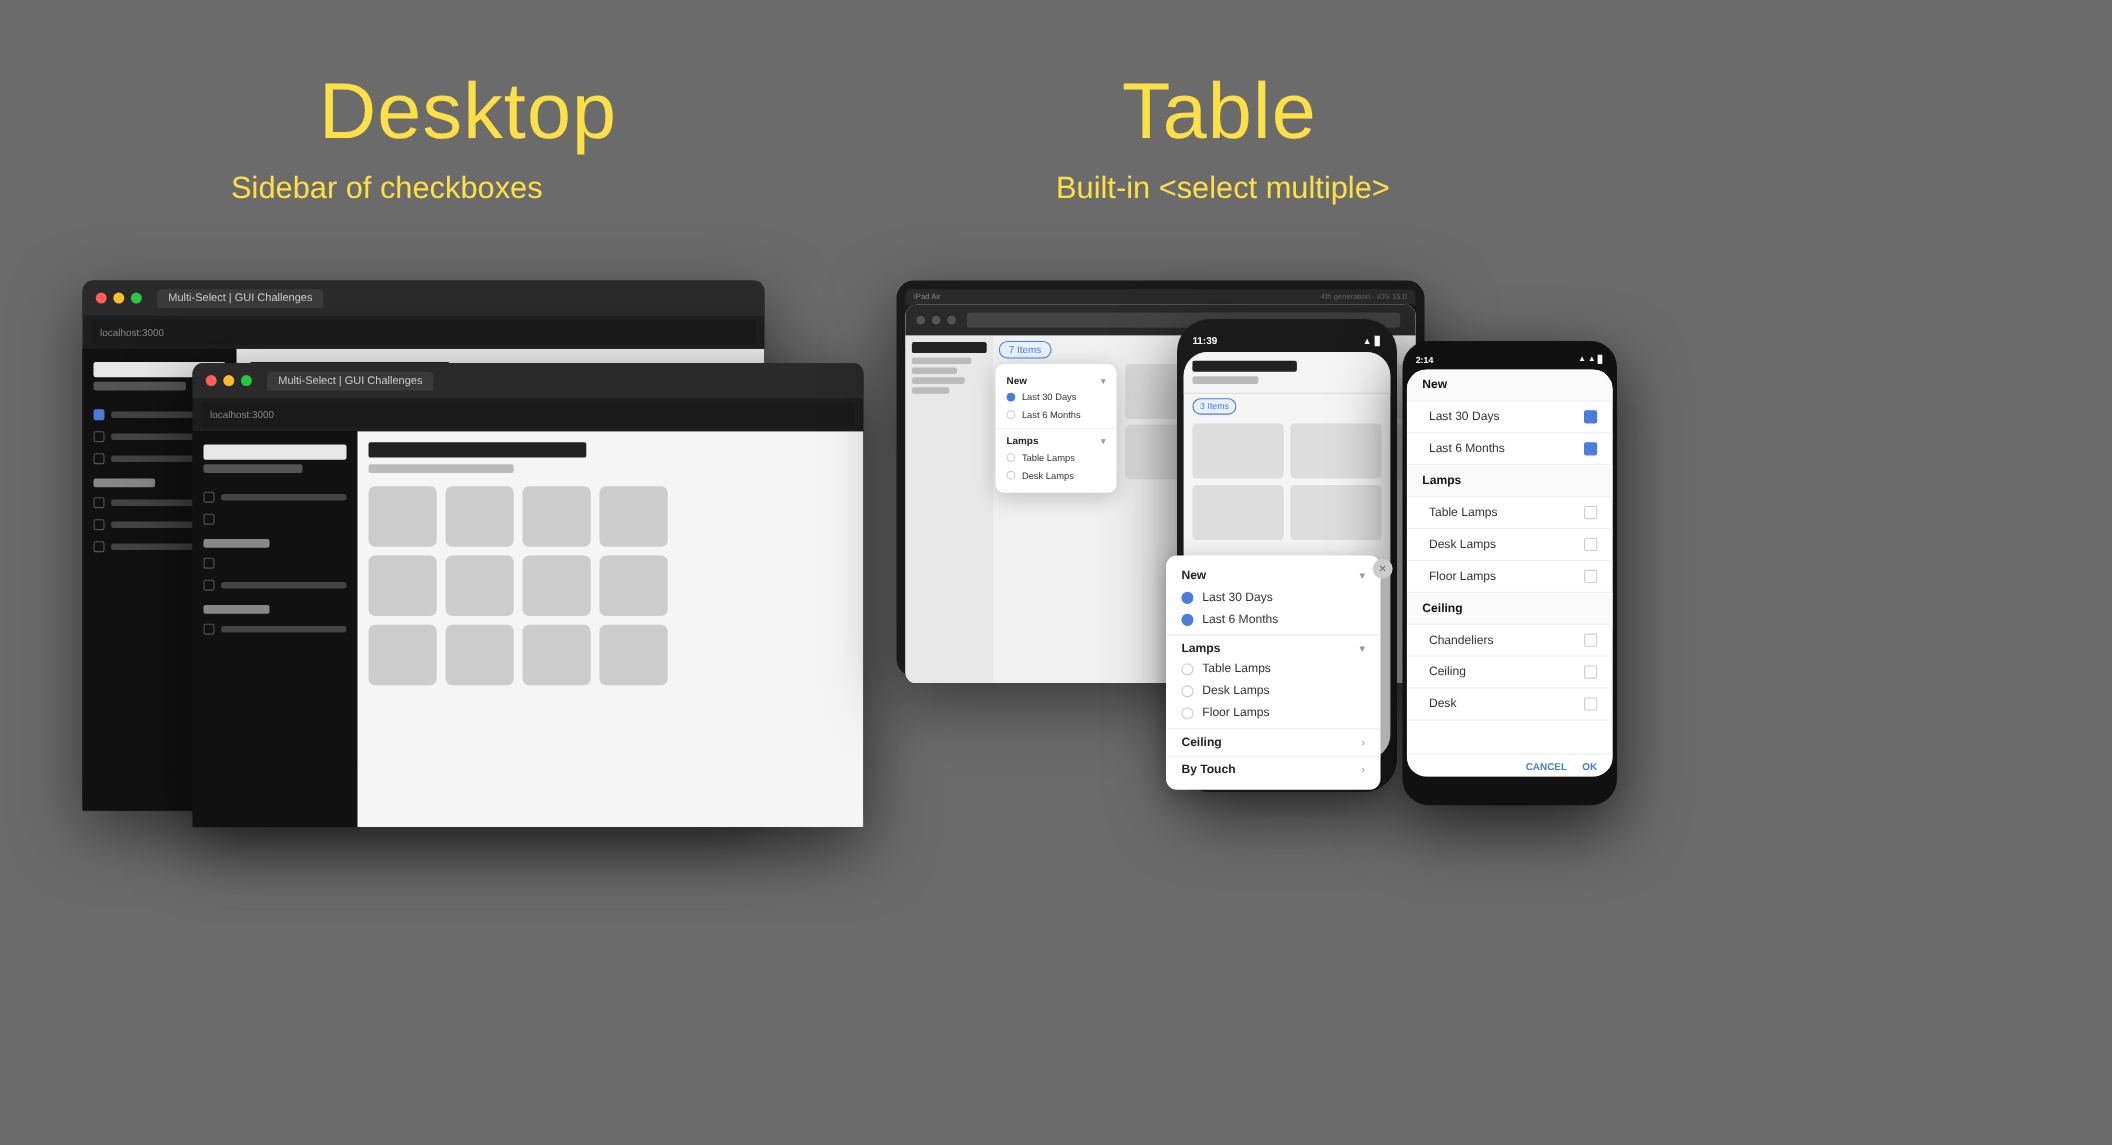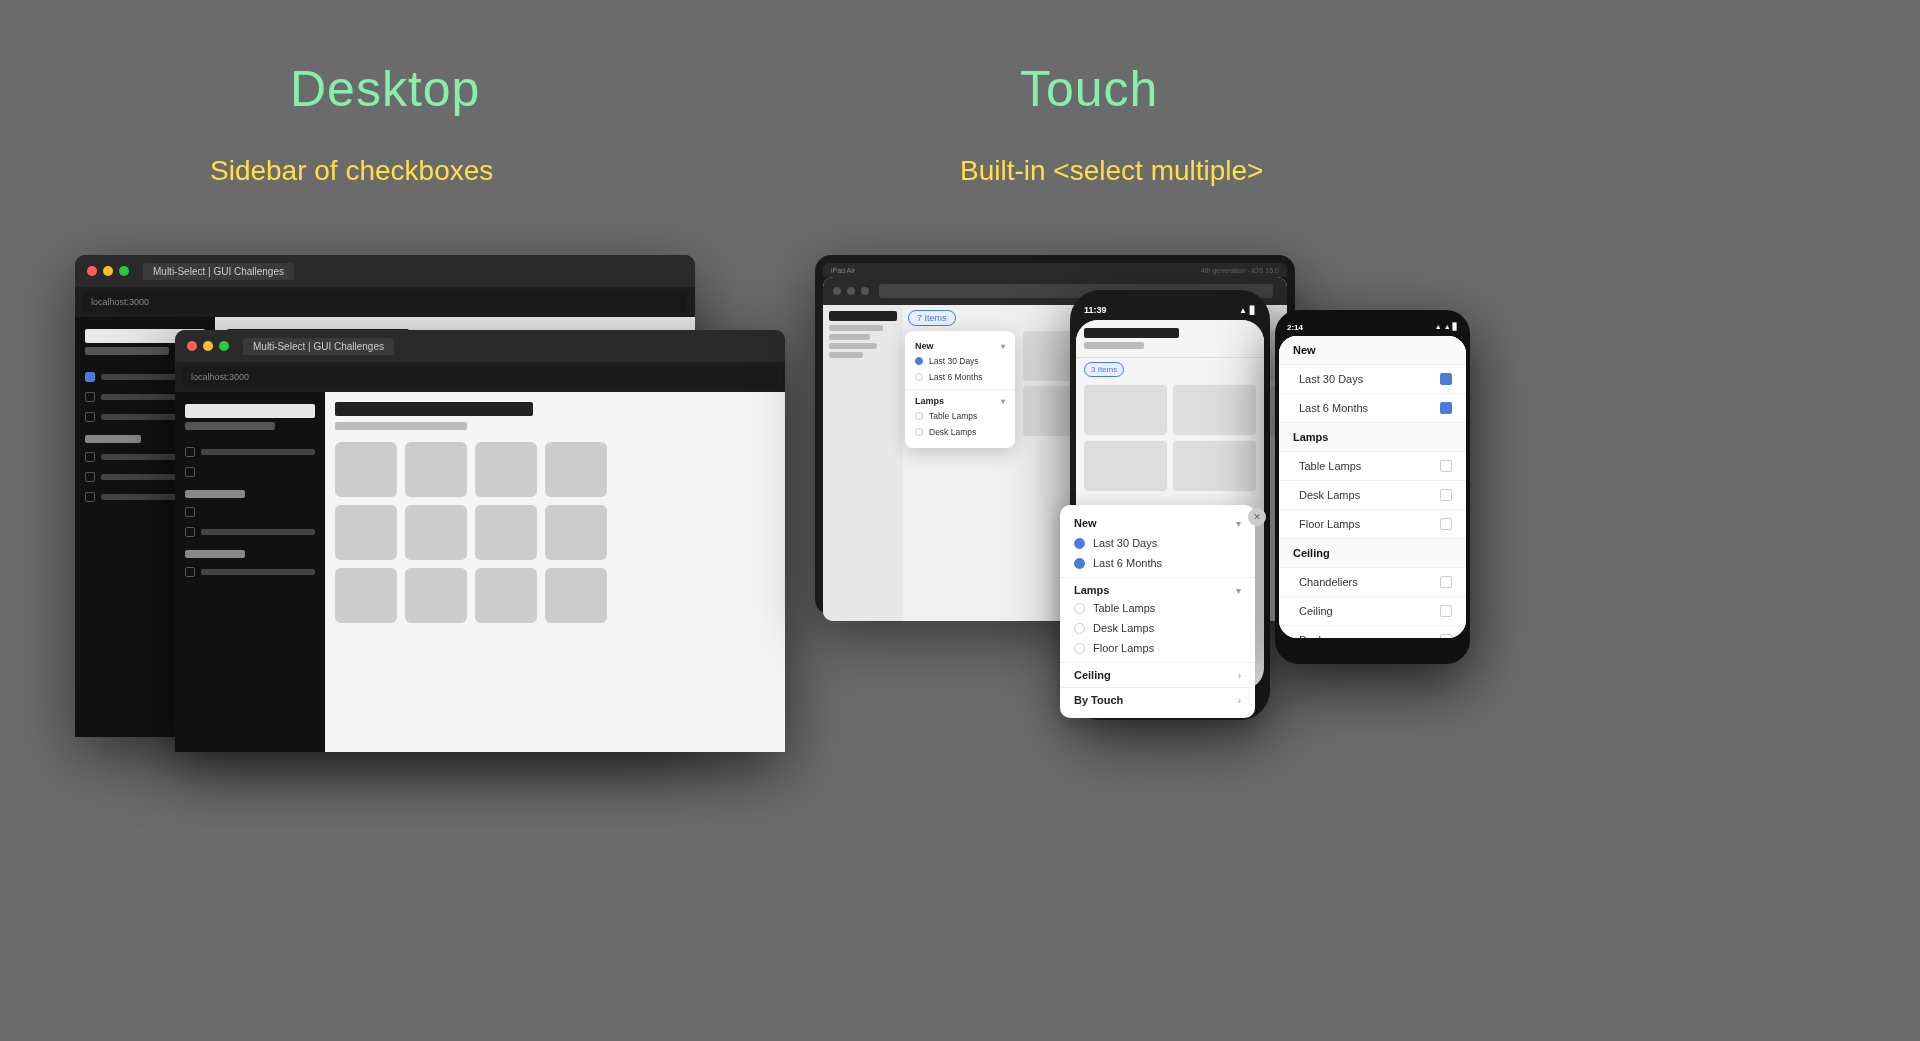--- a/index.html
+++ b/index.html
@@ -9,22 +9,22 @@
       width: 1920px;
       height: 1041px;
       overflow: hidden;
       position: relative;
     }
 
     
     .section-title {
       position: absolute;
       top: 60px;
-      color: #86efac;
-      font-size: 50px;
+      color: #fde047;
+      font-size: 72px;
       font-weight: 200;
       letter-spacing: 1px;
     }
     #title-desktop { left: 290px; }
     #title-touch { left: 1020px; }
 
     .section-subtitle {
       position: absolute;
       top: 155px;
       color: #fde047;
@@ -439,21 +439,21 @@
       color: #666;
       z-index: 21;
     }
 
     
     .android-frame {
       position: absolute;
       top: 310px;
       left: 1275px;
       width: 195px;
-      height: 354px;
+      height: 422px;
       background: #111;
       border-radius: 24px;
       box-shadow: 0 20px 60px rgba(0,0,0,0.7);
       padding: 8px 4px;
     }
     .android-status {
       height: 18px;
       display: flex;
       align-items: center;
       justify-content: space-between;
@@ -516,21 +516,21 @@
       text-transform: uppercase;
     }
   </style>
 </head>
 <body>
 
 <h1 class="section-title" id="title-desktop">Desktop</h1>
 
 <p class="section-subtitle" id="subtitle-desktop">Sidebar of checkboxes</p>
 
-<h1 class="section-title" id="title-touch">Touch</h1>
+<h1 class="section-title" id="title-touch">Table</h1>
 
 <p class="section-subtitle" id="subtitle-touch">Built-in &lt;select multiple&gt;</p>
 
 <div class="browser-outer">
   <div class="browser-toolbar">
     <div class="browser-dot dot-red"></div>
     <div class="browser-dot dot-yellow"></div>
     <div class="browser-dot dot-green"></div>
     <div class="browser-tab">Multi-Select | GUI Challenges</div>
   </div>

